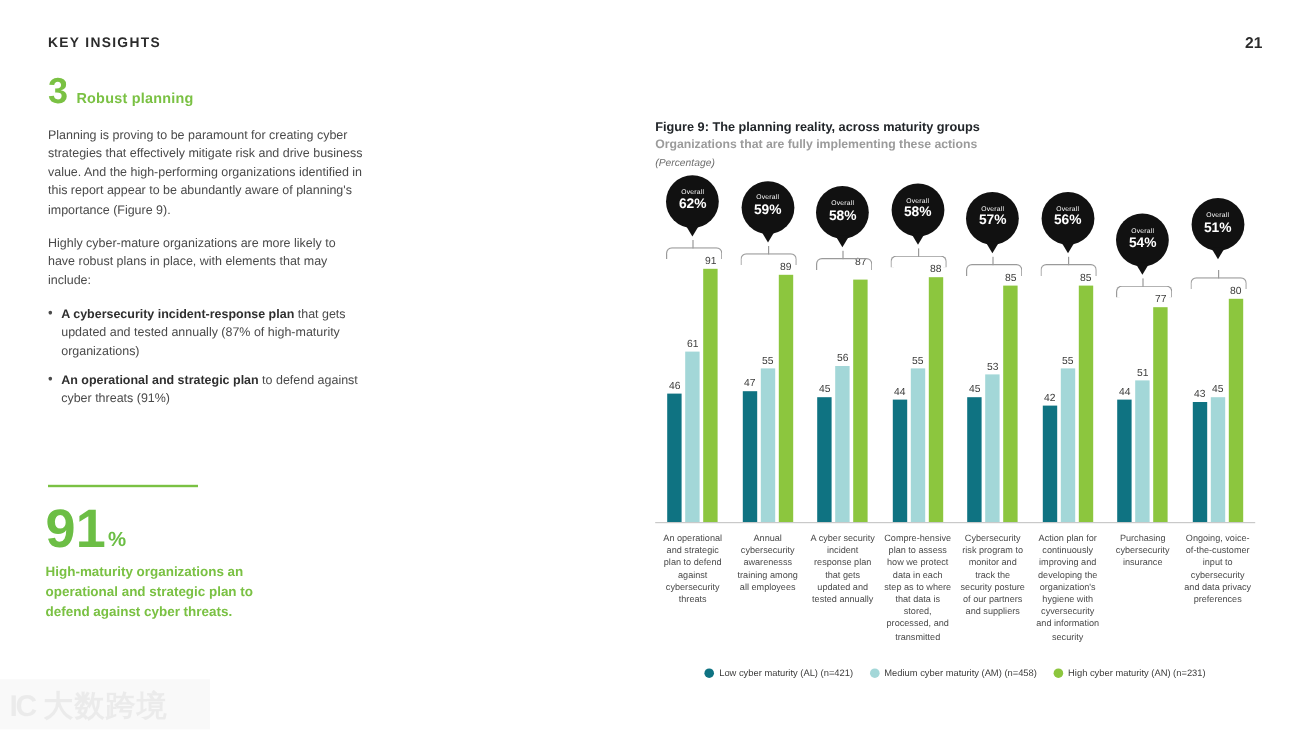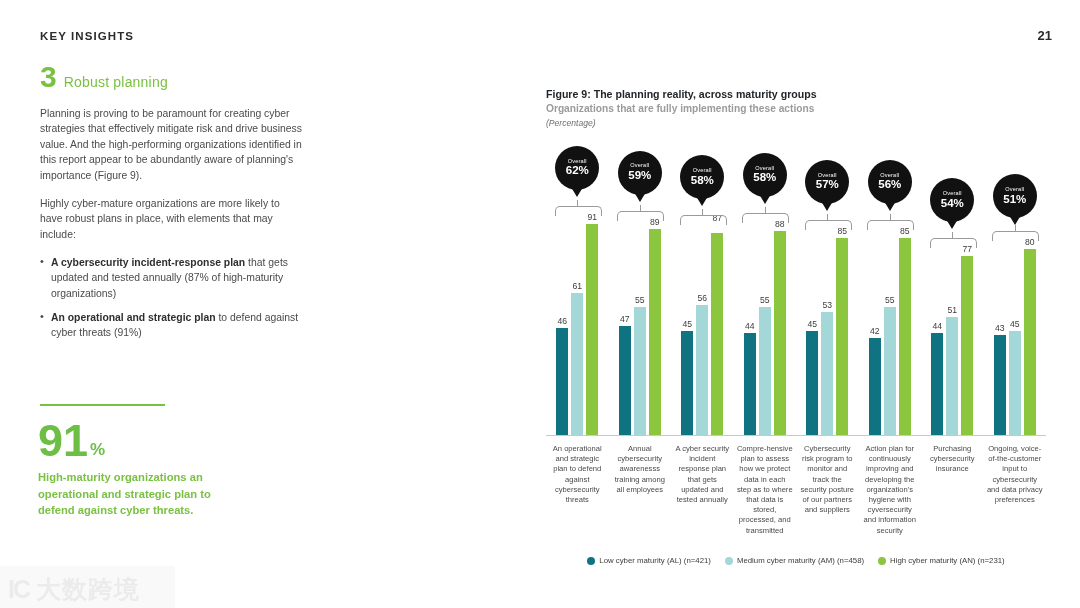--- a/index.html
+++ b/index.html
@@ -24,21 +24,21 @@
     font-size:13px;font-weight:bold;color:#2b2b2b;
   }
 
   
   .leftcol{position:absolute;left:40px;top:62px;width:262px;}
   .insight-head{display:flex;align-items:baseline;gap:7px;margin-bottom:14px;}
   .insight-num{
     font-size:30px;font-weight:bold;color:#7ac143;line-height:1;
   }
   .insight-title{
-    font-size:14px;font-weight:normal;color:#7ac143;letter-spacing:.2px;
+    font-size:12px;font-weight:bold;color:#7ac143;letter-spacing:.2px;
   }
   .para{
     font-size:10.4px;line-height:15.4px;color:#4a4a4a;margin:0 0 13px 0;
   }
   ul.bullets{margin:0;padding:0;list-style:none;}
   ul.bullets li{
     position:relative;padding-left:11px;margin-bottom:9px;
     font-size:10.4px;line-height:15.2px;color:#4a4a4a;
   }
   ul.bullets li:before{
@@ -54,21 +54,21 @@
   .statnum{
     font-size:45px;font-weight:bold;color:#6cbe45;line-height:1;
     display:flex;align-items:flex-end;
   }
   .statpct{font-size:17px;font-weight:bold;margin-left:2px;margin-bottom:5px;}
   .stattext{
     margin-top:6px;font-size:11.2px;line-height:16.5px;font-weight:bold;color:#7ac143;
   }
 
   
-  .chart{position:absolute;left:546px;top:88px;width:500px;}
+  .chart{position:absolute;left:546px;top:100px;width:500px;}
   .fig-title{font-size:10.6px;font-weight:bold;color:#22262a;margin-bottom:3px;}
   .fig-sub{font-size:10.2px;color:#9b9b9b;font-weight:bold;margin-bottom:4px;}
   .fig-unit{font-size:8.6px;color:#6f6f6f;font-style:italic;}
 
   .plot{
     position:absolute;left:546px;top:163px;width:500px;height:272px;
   }
   .axis{
     position:absolute;left:546px;top:435px;width:500px;height:1px;background:#c9c9c9;
   }
@@ -317,21 +317,21 @@
           <div class="fill" style="height: 104.4px; background: rgb(163, 215, 216);"></div>
           <div class="val" style="bottom: 106.4px;">45</div>
         </div>
         <div class="bar" style="height: 185.6px;">
           <div class="fill" style="height: 185.6px; background: rgb(140, 198, 62);"></div>
           <div class="val" style="bottom: 187.6px;">80</div>
         </div>
       </div>
       <div class="brace" style="left: 446.25px; width: 45px; top: 68.4px;"></div>
       <div class="brace-stem" style="left: 468.75px; top: 62.4px; height: 7px;"></div>
-      <div class="balloon" style="left: 446.75px; top: 11px; align-items: center;">
+      <div class="balloon" style="left: 446.75px; top: 2px; align-items: center;">
         <div class="b-lab">Overall</div>
         <div class="b-val">51%</div>
       </div>
     </div>
   <div class="axis"></div>
   <div class="xlabels" id="xlabels">
       <div class="xlabel" style="left: 3px; width: 56.5px; top: 4px;">An operational and strategic plan to defend against cybersecurity threats</div>
       <div class="xlabel" style="left: 65.5px; width: 56.5px; top: 4px;">Annual cybersecurity awarenesss training among all employees</div>
       <div class="xlabel" style="left: 128px; width: 56.5px; top: 4px;">A cyber security incident response plan that gets updated and tested annually</div>
       <div class="xlabel" style="left: 190.5px; width: 56.5px; top: 4px;">Compre-hensive plan to assess how we protect data in each step as to where that data is stored, processed, and transmitted</div>

